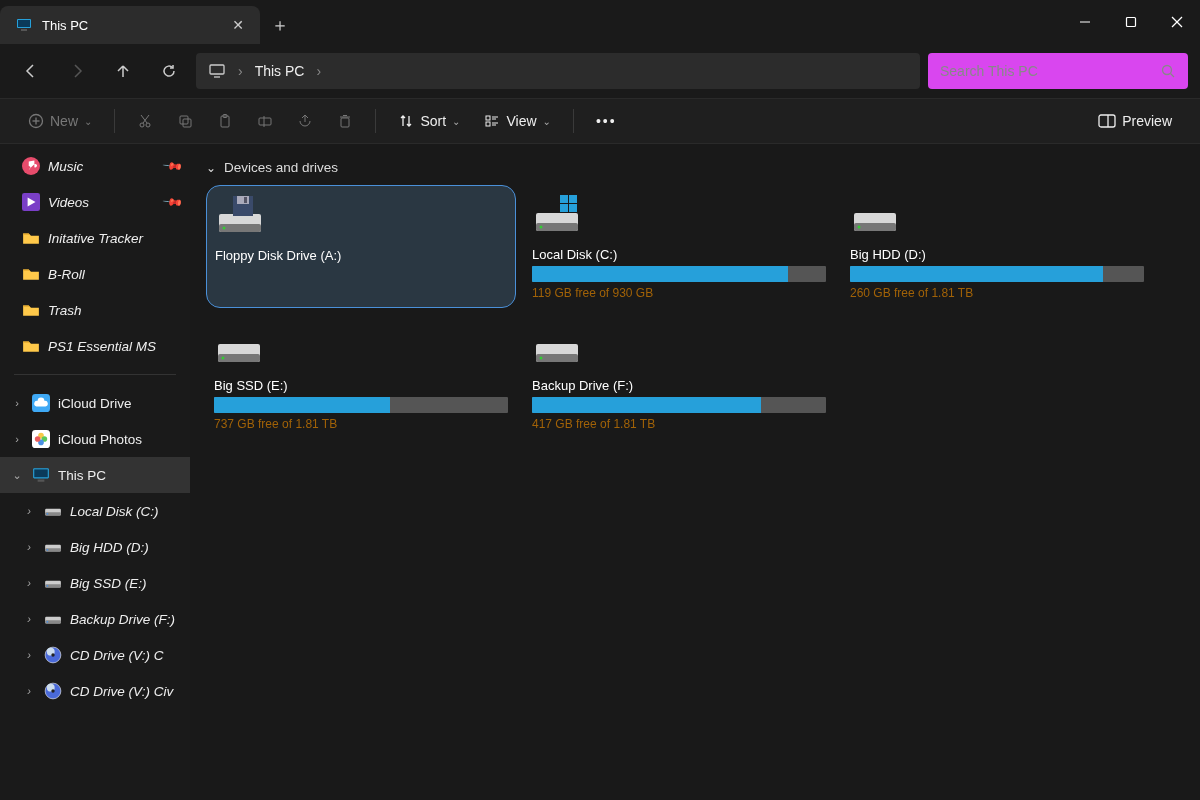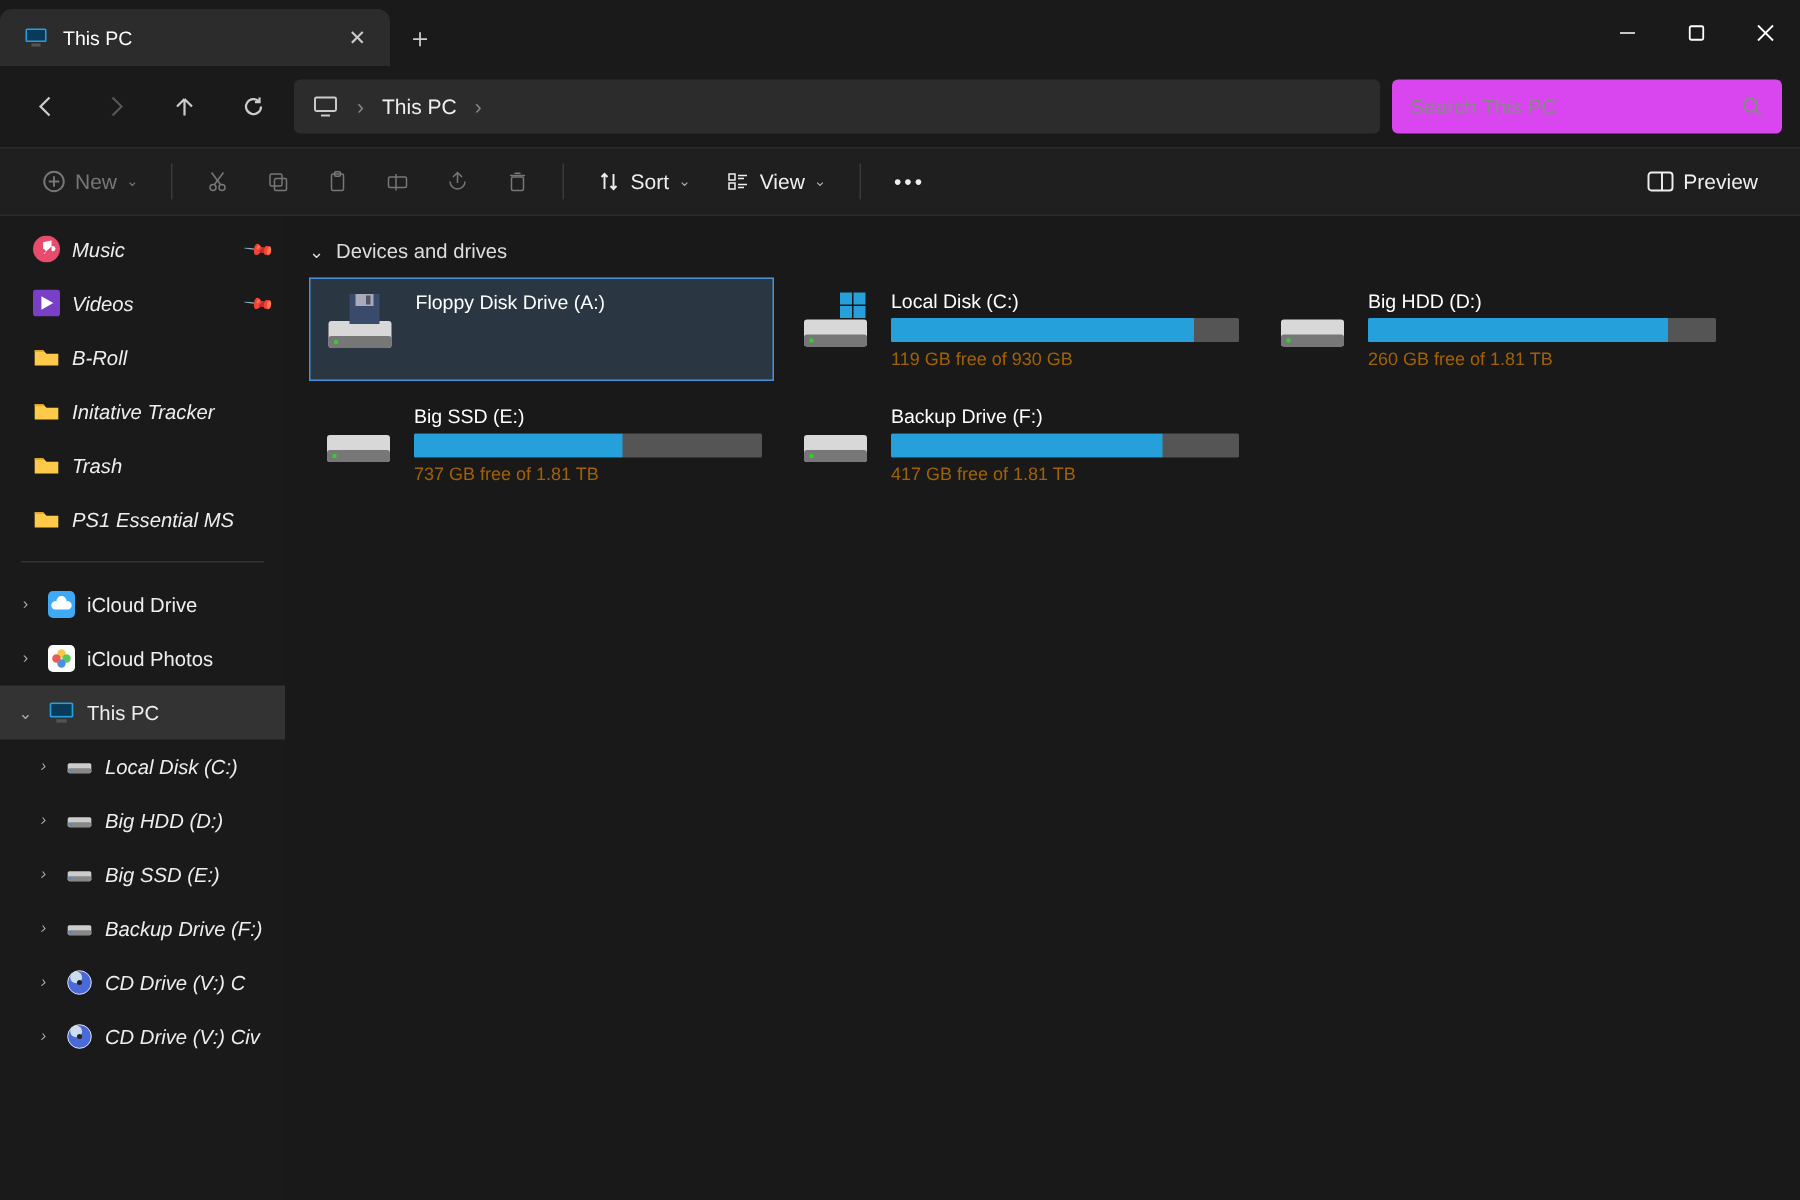--- a/index.html
+++ b/index.html
@@ -28,21 +28,21 @@
 .sb-item { display:flex; align-items:center; height:36px; padding:0 10px; gap:8px; cursor:pointer; color:#eee; white-space:nowrap; overflow:hidden;}
 .sb-item.indent { padding-left:22px;font-style:italic; }
 .sb-item.selected { background:#333; }
 .sb-chevron { width:14px; color:#aaa; font-size:11px; flex-shrink:0; text-align:center;}
 .sb-icon { width:18px; height:18px; flex-shrink:0; display:flex; align-items:center; justify-content:center;}
 .sb-pin { margin-left:auto; color:#888; font-size:12px; transform:rotate(45deg);}
 .sb-divider{height:1px; background:#333; margin:10px 14px;}
 .content { flex:1; background:#191919; padding:10px 16px; overflow:auto;}
 .section-header { display:flex; align-items:center; gap:8px; font-size:13.5px; color:#ddd; margin:6px 0 10px 0; cursor:pointer;}
 .drives { display:grid; grid-template-columns: repeat(3, 310px); gap:8px 8px;}
-.drive { display:flex; gap:12px; padding:8px; border-radius:0; cursor:pointer;}
+.drive { display:flex; gap:12px; padding:8px; border-radius:14px; cursor:pointer;flex-direction:column;}
 .drive.selected { border:1px solid #4a90d9; background:#2a3742;}
 .drive-icon { width:50px; height:42px; flex-shrink:0;}
 .drive-info { flex:1; display:flex; flex-direction:column; gap:4px; font-size:13px;}
 .drive-name{color:#fff;}
 .drive-bar { height:16px; background:#555; border-radius:1px; overflow:hidden;}
 .drive-fill { height:100%; background:#26a0da;}
 .drive-free { color:#a16207; font-size:12px;}
 svg{display:block;}
 .folder-ico{fill:#ffc94a;}
 </style>
@@ -233,30 +233,30 @@
           <span>Videos</span>
           <span class="sb-pin">📌</span>
         </div>
         <div class="sb-item indent">
           <span class="sb-icon">
             <svg viewBox="0 0 16 16">
               <path class="folder-ico" d="M1 4 L6 4 L8 6 L15 6 L15 13 L1 13 Z"></path>
               <path fill="#e6a82d" d="M1 4 L6 4 L7 5 L1 5 Z"></path>
             </svg>
           </span>
-          <span>B-Roll</span>
+          <span>Initative Tracker</span>
         </div>
         <div class="sb-item indent">
           <span class="sb-icon">
             <svg viewBox="0 0 16 16">
               <path class="folder-ico" d="M1 4 L6 4 L8 6 L15 6 L15 13 L1 13 Z"></path>
               <path fill="#e6a82d" d="M1 4 L6 4 L7 5 L1 5 Z"></path>
             </svg>
           </span>
-          <span>Initative Tracker</span>
+          <span>B-Roll</span>
         </div>
         <div class="sb-item indent">
           <span class="sb-icon">
             <svg viewBox="0 0 16 16">
               <path class="folder-ico" d="M1 4 L6 4 L8 6 L15 6 L15 13 L1 13 Z"></path>
               <path fill="#e6a82d" d="M1 4 L6 4 L7 5 L1 5 Z"></path>
             </svg>
           </span>
           <span>Trash</span>
         </div>

